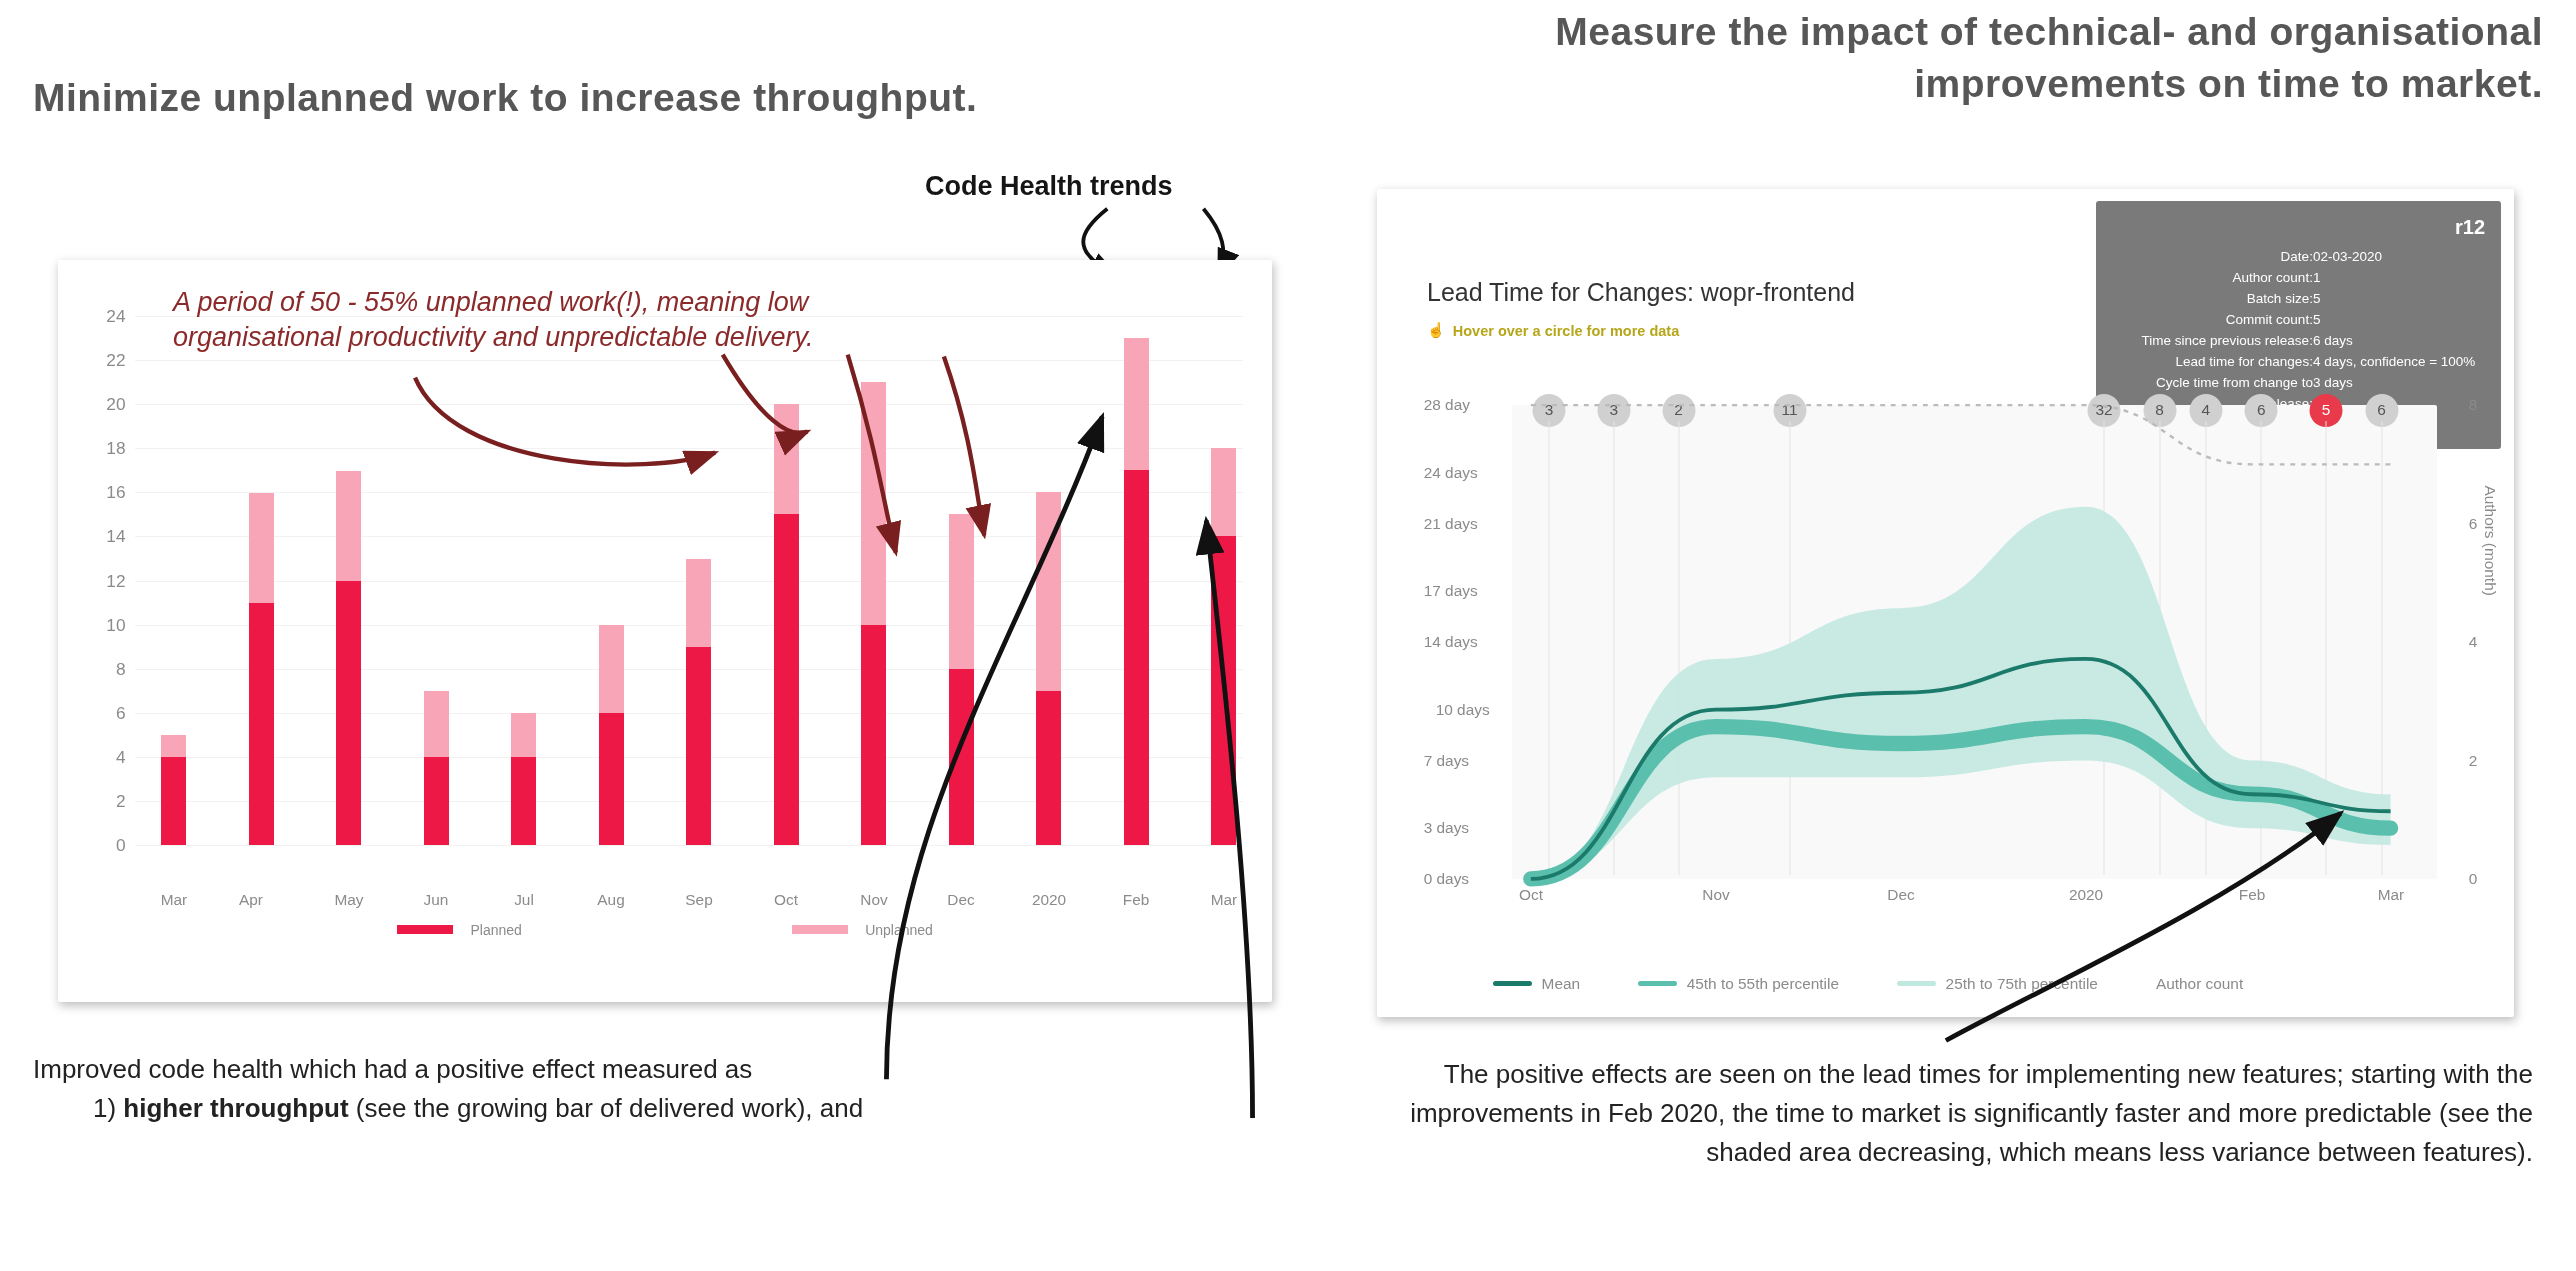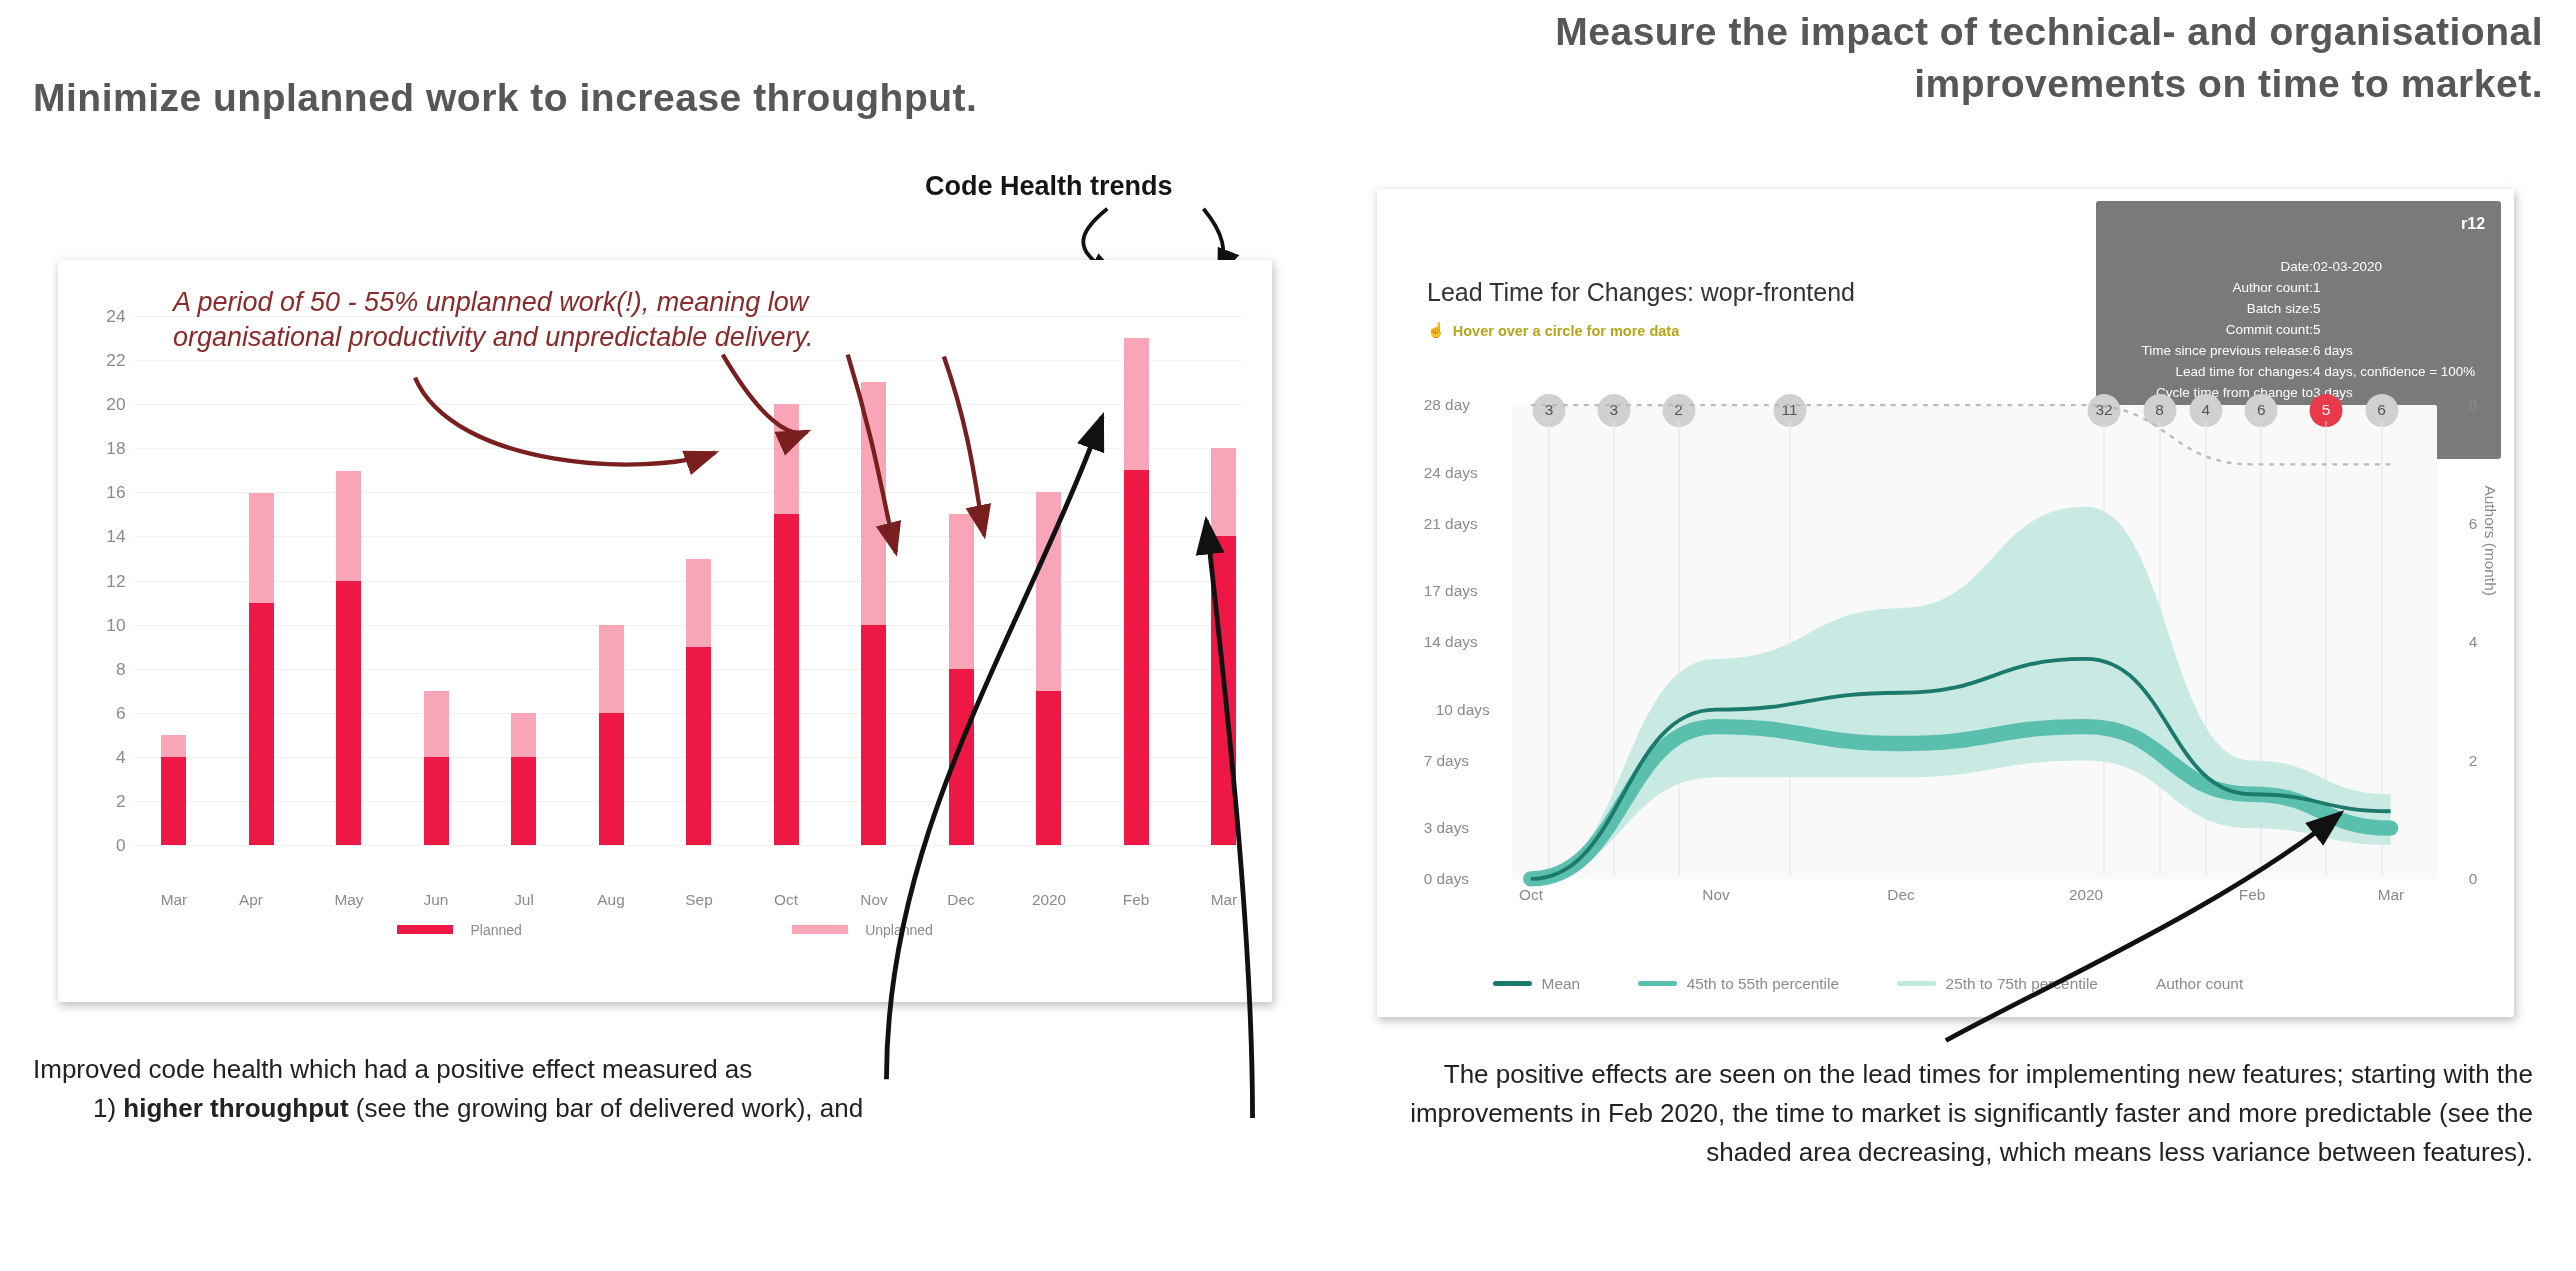--- a/index.html
+++ b/index.html
@@ -76,21 +76,21 @@
     position: absolute; top: 133px; left: 50px; font-size: 14.5px; font-weight: 700; color: #b6a61a;
     display: flex; align-items: center; gap: 7.7px;
   }
   .tip-box {
     position: absolute; top: 11.6px; right: 13.5px; width: 405px;
     background: #7a7a7a; color: #fff; font-size: 13.5px; line-height: 1.55;
     padding: 11.6px 15.4px 13.5px; border-radius: 2.9px;
   }
   .tip-row { display: flex; }
   .tip-k { width: 202px; }
-  .tip-title { font-weight: 600; font-size: 16px; margin-bottom: 20px; }
+  .tip-title { font-weight: 600; font-size: 20px; margin-bottom: 4px; }
 
   .lt-chart { position: absolute; left: 39px; top: 193px; right: 29px; height: 520px; }
   .lt-yl-tick { position: absolute; left: 7.7px; font-size: 15.4px; color: #8b8b8b; transform: translateY(-50%); }
   .lt-yr-tick { position: absolute; right: 7.7px; font-size: 15.4px; color: #8b8b8b; transform: translateY(-50%); }
   .lt-yr-label {
     position: absolute; right: -5.8px; top: 50%; transform: rotate(90deg) translateX(-50%);
     transform-origin: right center; color: #8b8b8b; font-size: 15.4px;
   }
   .lt-plot-bg { position: absolute; left: 96px; right: 48px; top: 23px; bottom: 23px; background: #f9f9f9; border-radius: 1.9px;}
   .lt-x-tick { position: absolute; bottom: -1.9px; font-size: 15.4px; color: #8b8b8b; transform: translateX(-50%); }

